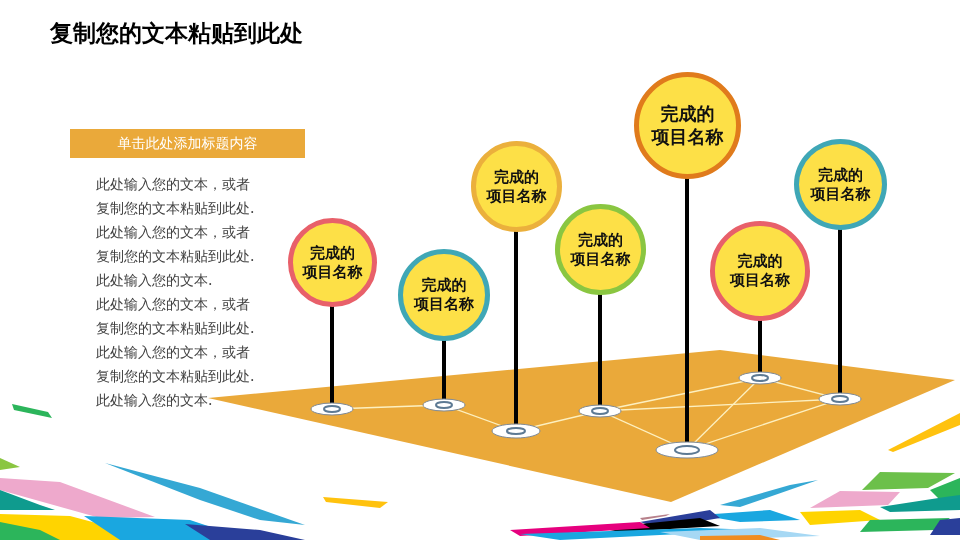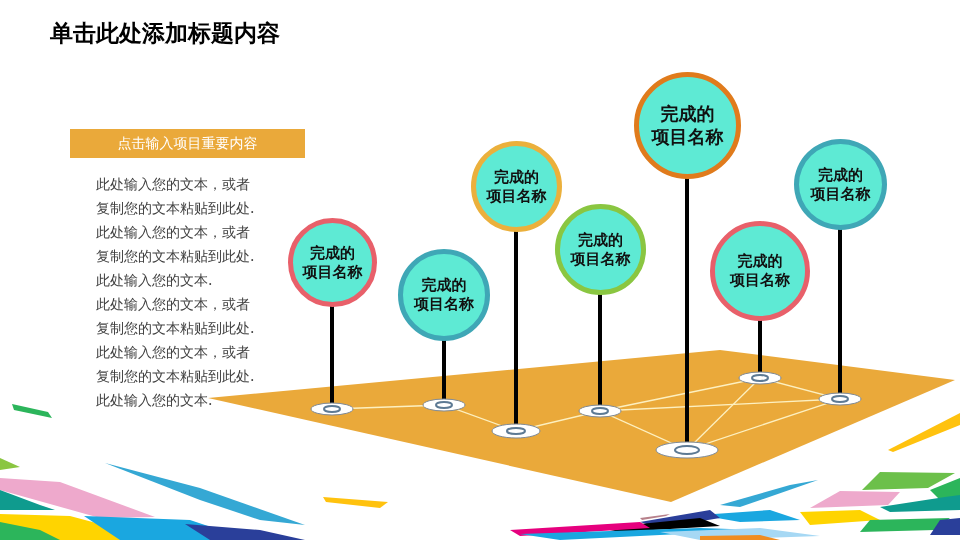--- a/index.html
+++ b/index.html
@@ -5,21 +5,21 @@
   html, body { margin:0; padding:0; }
   body { width:960px; height:540px; position:relative; overflow:hidden; background:#ffffff;
          font-family: "DejaVu Sans", "Liberation Sans", sans-serif; }
   .title { position:absolute; left:50px; top:18px; font-size:23px; font-weight:bold; color:#000; letter-spacing:0px; }
   .hdr-bar { position:absolute; left:70px; top:129px; width:235px; height:29px; background:#eaa93a;
              color:#fff; font-size:14px; line-height:29px; text-align:center; }
   .body-text { position:absolute; left:96px; top:172px; width:200px; font-size:14px; line-height:24px; color:#404040;
                font-family: "DejaVu Serif", "Liberation Serif", serif; }
   .body-text div { white-space:nowrap; }
   svg.scene { position:absolute; left:0; top:0; }
-  .bubble { position:absolute; border-radius:50%; background:#5eead4; box-sizing:border-box;
+  .bubble { position:absolute; border-radius:50%; background:#fde047; box-sizing:border-box;
             display:flex; flex-direction:column; align-items:center; justify-content:center;
             font-weight:bold; color:#111; text-align:left; }
   .bubble span { display:block; line-height:1.25; }
 </style>
 </head>
 <body>
 
 <svg class="scene" width="960" height="540" viewBox="0 0 960 540">
 
   <g>
@@ -98,23 +98,23 @@
         <ellipse cx="760" cy="378" rx="21" ry="6" fill="#fff" stroke="#7f8a96" stroke-width="1"></ellipse>
         <ellipse cx="760" cy="378" rx="8" ry="3" fill="none" stroke="#5d7a94" stroke-width="2"></ellipse>
       </g>
     <g>
         <ellipse cx="840" cy="399" rx="21" ry="6" fill="#fff" stroke="#7f8a96" stroke-width="1"></ellipse>
         <ellipse cx="840" cy="399" rx="8" ry="3" fill="none" stroke="#5d7a94" stroke-width="2"></ellipse>
       </g>
   </g>
 </svg>
 
-<div class="title">单击此处添加标题内容</div>
+<div class="title">复制您的文本粘贴到此处</div>
 
-<div class="hdr-bar">点击输入项目重要内容</div>
+<div class="hdr-bar">单击此处添加标题内容</div>
 
 <div class="body-text">
   <div>此处输入您的文本，或者</div>
   <div>复制您的文本粘贴到此处.</div>
   <div>此处输入您的文本，或者</div>
   <div>复制您的文本粘贴到此处.</div>
   <div>此处输入您的文本.</div>
   <div>此处输入您的文本，或者</div>
   <div>复制您的文本粘贴到此处.</div>
   <div>此处输入您的文本，或者</div>

